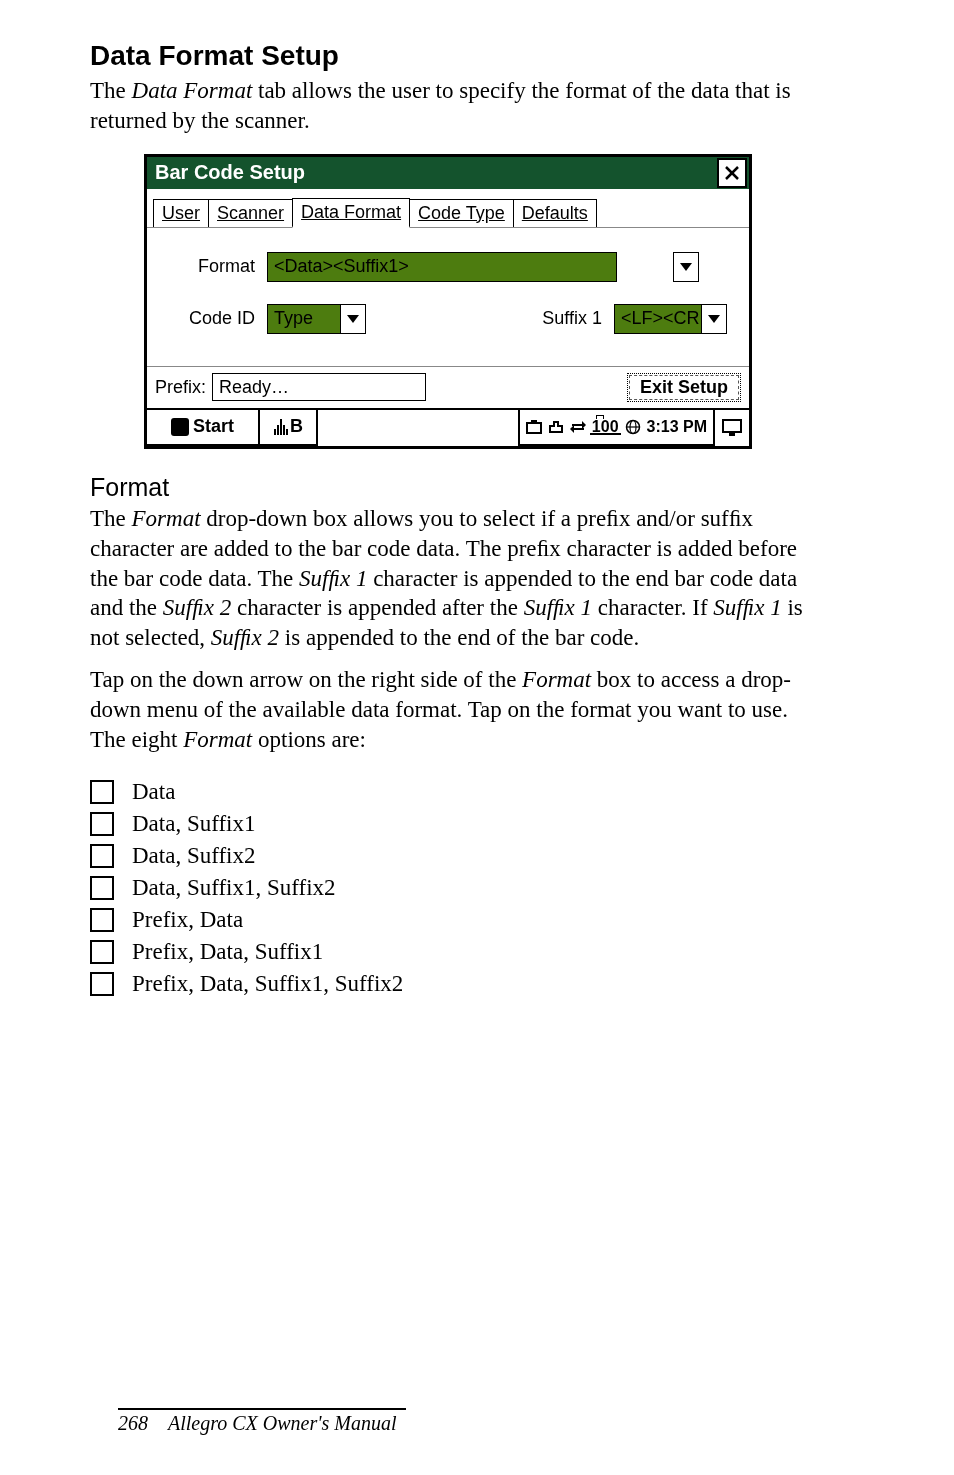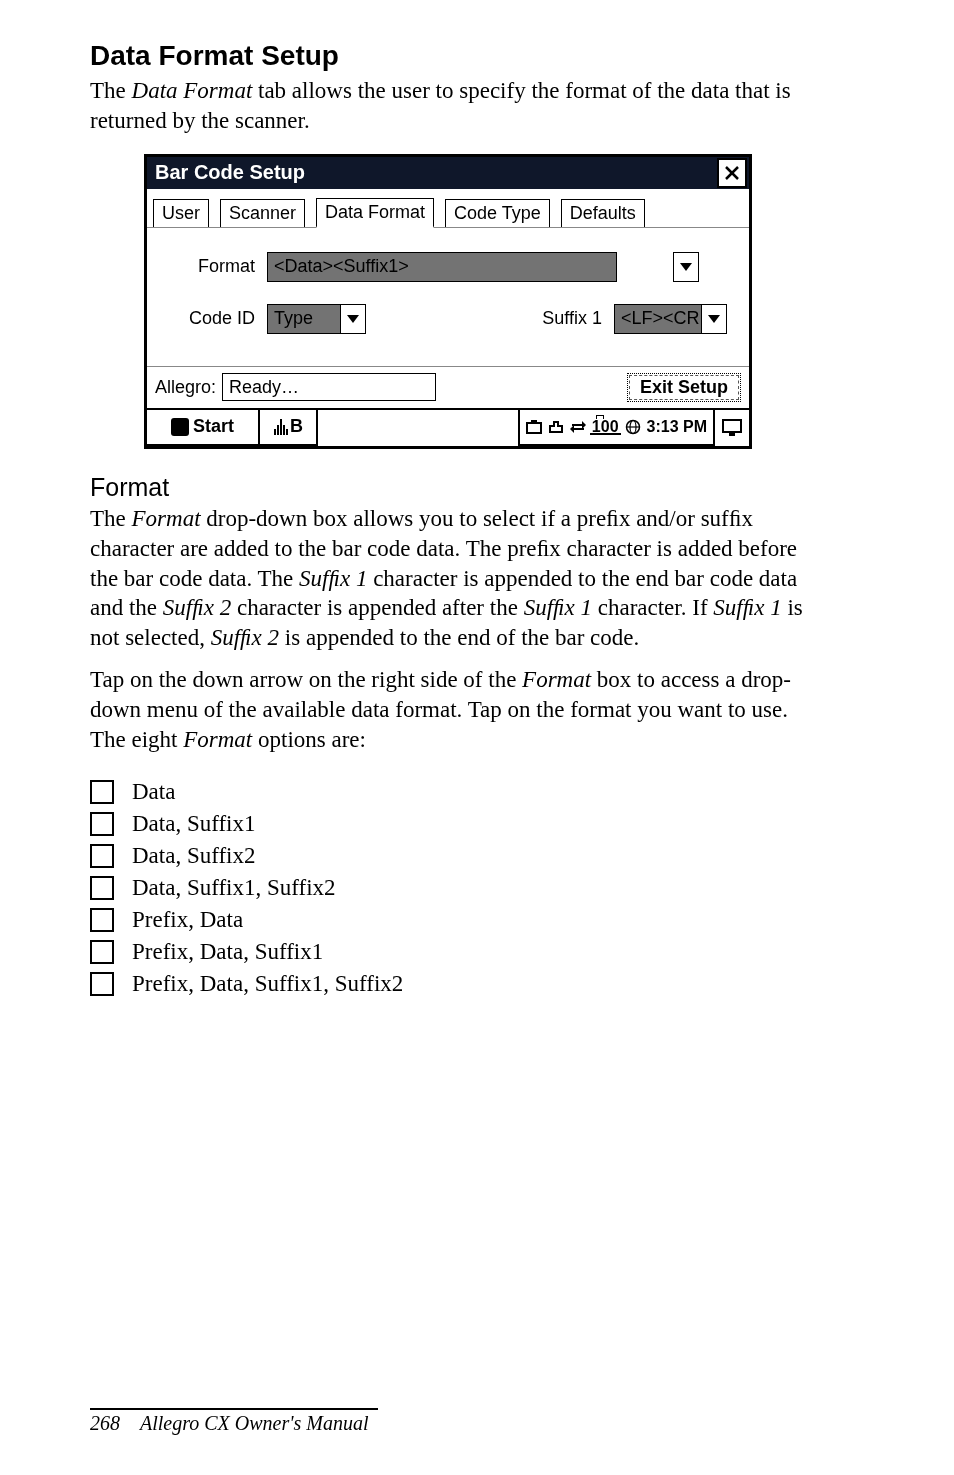--- a/index.html
+++ b/index.html
@@ -38,21 +38,21 @@
   }
   .shot {
     width: 602px;
     border: 3px solid #000;
     background: #fff;
     font-family: Tahoma, Verdana, Arial, sans-serif;
     font-size: 18px;
     color: #000;
   }
   .titlebar {
-    background: #0f172a;
+    background: #14532d;
     color: #fff;
     display: flex;
     align-items: center;
     height: 32px;
     padding: 0 2px 0 8px;
     font-weight: bold;
     font-size: 20px;
   }
   .titlebar-spacer { flex: 1; }
   .close-btn {
@@ -67,21 +67,22 @@
     font-weight: bold;
     font-size: 20px;
     line-height: 1;
   }
   .tabs-row {
     display: flex;
     align-items: flex-end;
     padding: 4px 24px 0 6px;
     height: 34px;
     border-bottom: 1px solid #888;
-    gap: 12px;
+    gap: 0;
+    text-decoration: underline;
   }
   .tab {
     border: 1px solid #000;
     border-bottom: none;
     padding: 3px 8px 3px 8px;
     background: #fff;
     font-size: 18px;
     margin-right: -1px;
     position: relative;
   }
@@ -106,21 +107,21 @@
     text-align: right;
     color: #000;
     font-size: 18px;
   }
   .form-label.disabled { color: #9a9a9a; }
   .combo {
     display: flex;
     align-items: stretch;
     border: 1px solid #000;
     height: 28px;
-    background: #737373;
+    background: #4d7c0f;
   }
   .combo-input {
     padding: 0 6px;
     display: flex;
     align-items: center;
     font-size: 18px;
     white-space: nowrap;
     overflow: hidden;
   }
   .combo-btn {
@@ -253,20 +254,21 @@
   }
   .chk {
     width: 20px;
     height: 20px;
     border: 2px solid #000;
     flex: 0 0 20px;
   }
   .footer {
     margin-top: auto;
     padding-top: 30px;
+    margin-left: 28px;
   }
   .footer-rule {
     border: none;
     border-top: 2px solid #000;
     width: 288px;
     margin: 0;
   }
   .footer-text {
     font-style: italic;
     font-size: 20px;
@@ -332,21 +334,21 @@
             <div class="combo-input">&lt;LF&gt;&lt;CR</div>
             <div class="combo-btn">
                 <div class="tri-down"></div>
               </div>
           </div>
         </div>
 
       </div>
 
       <div class="status-row">
-        <span class="status-label">Allegro:</span>
+        <span class="status-label">Prefix:</span>
         <span class="status-field">Ready…</span>
         <span class="exit-btn">Exit Setup</span>
       </div>
 
       <div class="taskbar">
         <div class="start-btn">
           <span class="start-icon"></span>
           <span>Start</span>
         </div>
         <div class="task-btn">

